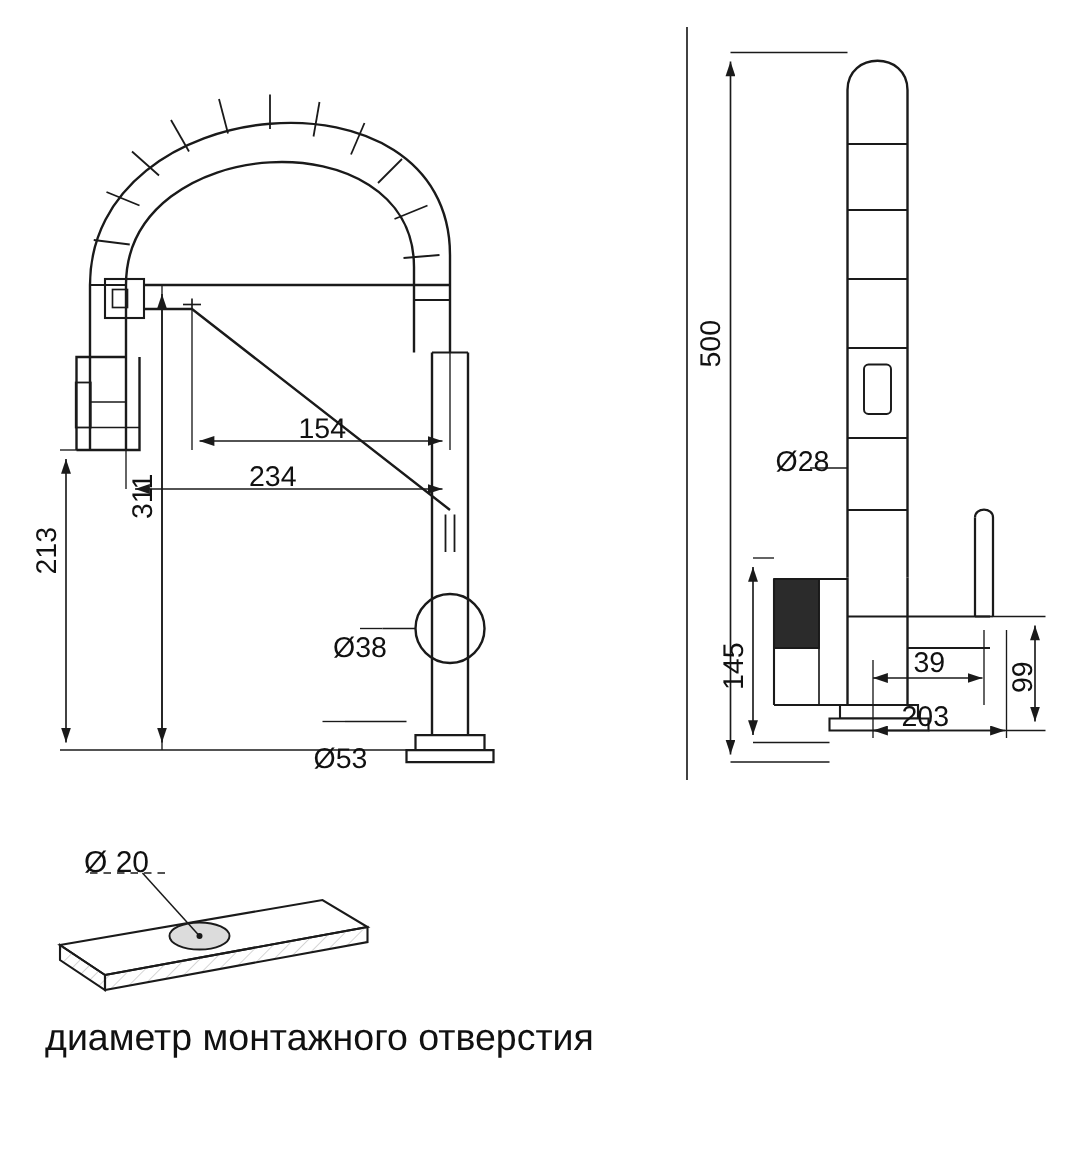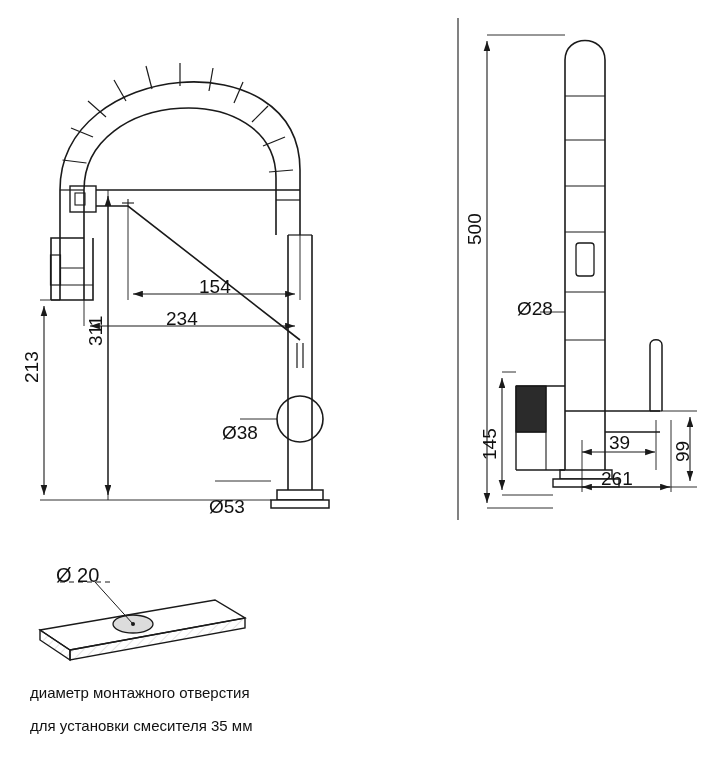--- a/index.html
+++ b/index.html
@@ -1,19 +1,19 @@
 <!DOCTYPE html>
 <html><head>
 <meta charset="utf-8">
 <style>
   html,body{margin:0;padding:0;background:#ffffff;}
   body{width:718px;height:770px;font-family:"Liberation Sans",sans-serif;color:#1a1a1a;position:relative;overflow:hidden;}
   #sheet{position:absolute;left:0;top:0;width:718px;height:770px;}
   .cap{position:absolute;font-family:"Liberation Sans",sans-serif;color:#111;white-space:pre;}
-  .note{position:absolute;left:30px;top:676px;width:660px;font-size:15px;line-height:33px;color:#111;}
+  .note{position:absolute;left:30px;top:676px;width:660px;font-size:25px;line-height:33px;color:#111;}
   .note div{white-space:pre;}
 </style>
 </head>
 <body>
 
 <svg id="sheet" viewBox="0 0 718 770" xmlns="http://www.w3.org/2000/svg">
   <defs>
     <marker id="arrS" markerWidth="10" markerHeight="10" refX="9" refY="3" orient="auto" markerUnits="strokeWidth">
       <path d="M0,0 L9,3 L0,6 z" fill="#1a1a1a"></path>
     </marker>
@@ -173,21 +173,20 @@
 <div class="cap" style="left:166px;top:308px;font-size:19px;">234</div>
 <div class="cap" style="left:85px;top:346px;font-size:19px;transform:rotate(-90deg);transform-origin:left top;">311</div>
 <div class="cap" style="left:21px;top:383px;font-size:19px;transform:rotate(-90deg);transform-origin:left top;">213</div>
 <div class="cap" style="left:222px;top:422px;font-size:19px;">Ø38</div>
 <div class="cap" style="left:209px;top:496px;font-size:19px;">Ø53</div>
 
 <div class="cap" style="left:464px;top:245px;font-size:19px;transform:rotate(-90deg);transform-origin:left top;">500</div>
 <div class="cap" style="left:517px;top:298px;font-size:19px;">Ø28</div>
 <div class="cap" style="left:479px;top:460px;font-size:19px;transform:rotate(-90deg);transform-origin:left top;">145</div>
 <div class="cap" style="left:609px;top:432px;font-size:19px;">39</div>
-<div class="cap" style="left:601px;top:468px;font-size:19px;">261</div>
+<div class="cap" style="left:601px;top:468px;font-size:19px;">203</div>
 <div class="cap" style="left:672px;top:462px;font-size:19px;transform:rotate(-90deg);transform-origin:left top;">99</div>
 
 <div class="cap" style="left:56px;top:564px;font-size:20px;">Ø 20</div>
 
 <div class="note">
   <div>диаметр монтажного отверстия</div>
-  <div>для установки смесителя 35 мм</div>
 </div>
 
 </body></html>

